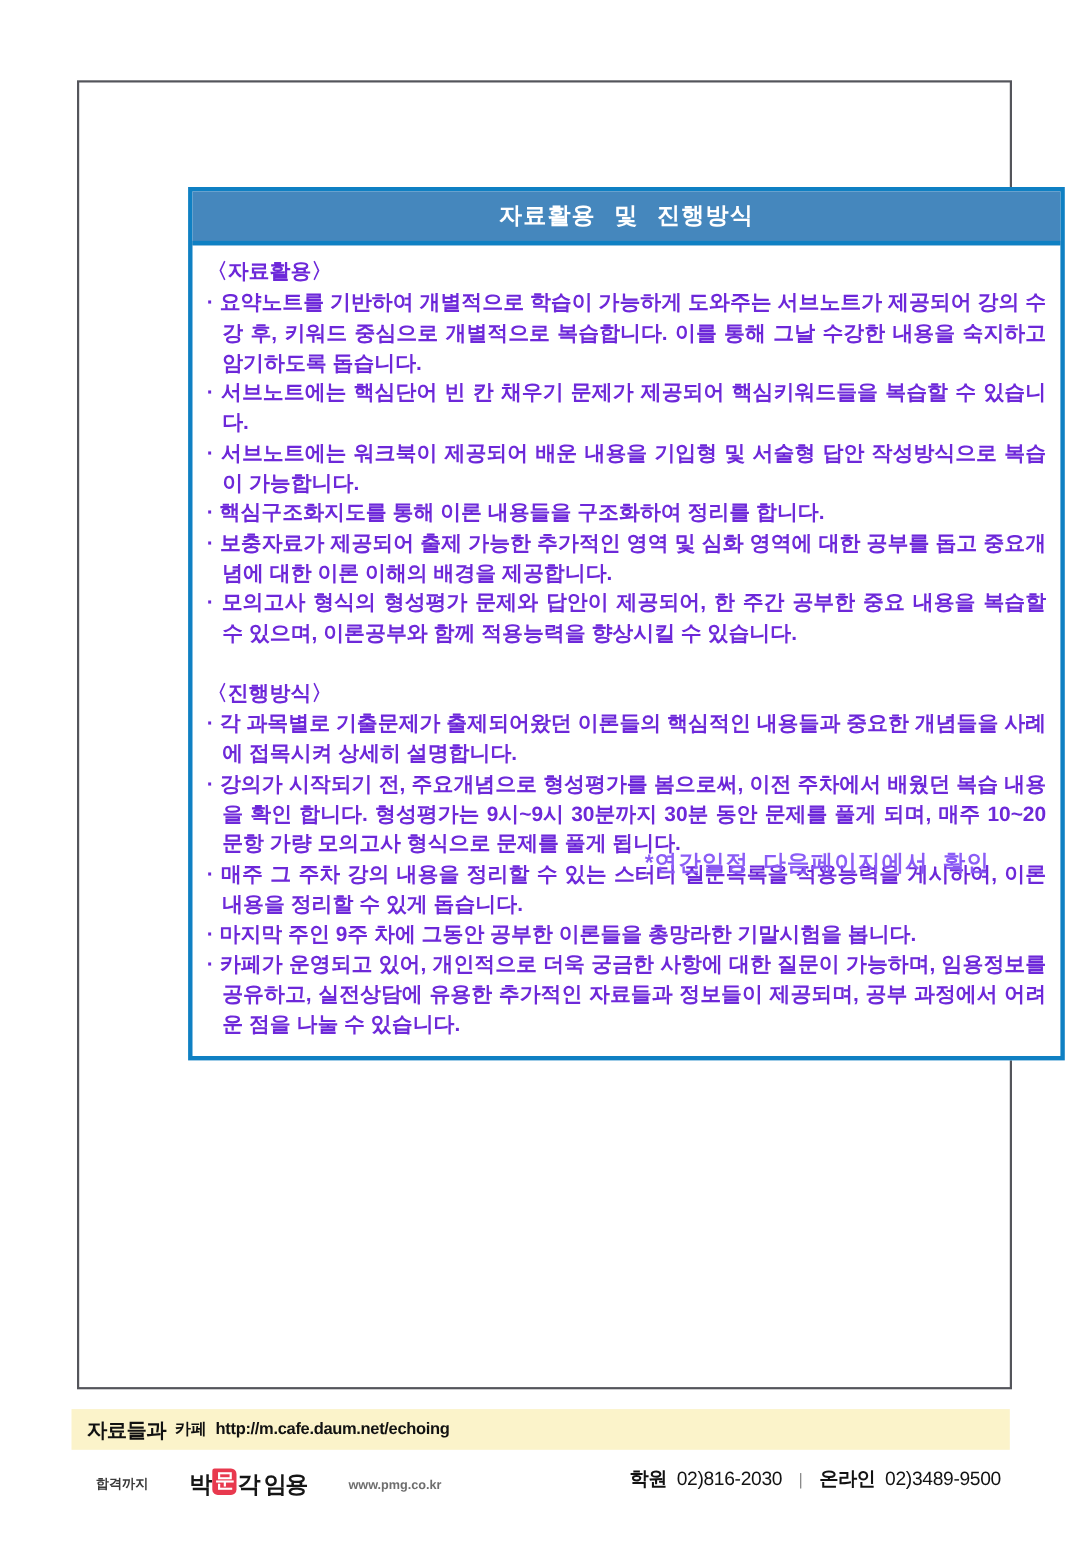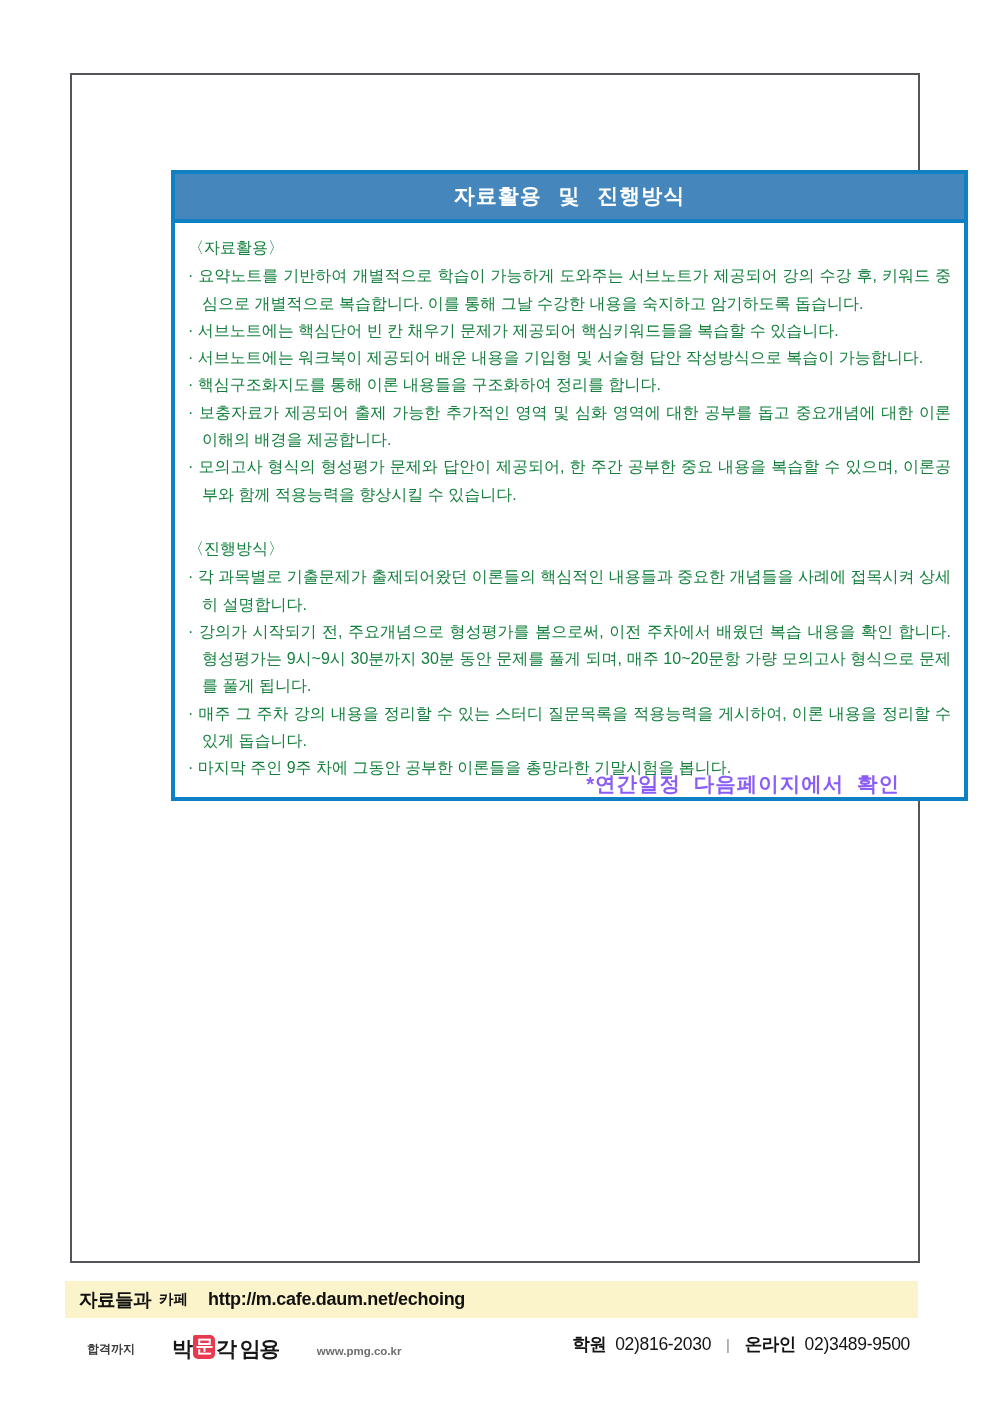--- a/index.html
+++ b/index.html
@@ -9,37 +9,37 @@
   
   .outer-box{position:absolute;left:70px;top:73px;width:850px;height:1190px;
              border:2px solid #54555b;box-sizing:border-box;background:#ffffff;padding-left:44px;}
 
   
   .info-box{position:absolute;left:99px;top:95px;width:797px;box-sizing:border-box;
             border:4px solid #0f80c3;background:#ffffff;}
   .info-header{background:#4587bd;border-bottom:4px solid #0f80c3;color:#ffffff;
                font-weight:bold;font-size:21px;text-align:center;padding:8px 0 9px;
                letter-spacing:1px;word-spacing:10px;}
-  .info-body{padding:11px 13px 15px 13px;font-size:16px;line-height:27.3px;
-             color:#15803d;text-align:justify;font-weight:normal;word-break:break-all;}
+  .info-body{padding:11px 13px 15px 13px;font-size:19px;line-height:27.3px;
+             color:#6d28d9;text-align:justify;font-weight:bold;word-break:break-all;}
   .sec-heading{margin:0 0 1px 0;}
   .sec + .sec{margin-top:27px;}
   .bullet{margin:0;padding-left:14px;text-indent:-14px;}
 
   
   .note{position:absolute;left:99px;top:770px;width:801px;text-align:right;
         color:#8b5cf6;font-weight:bold;font-size:20.5px;letter-spacing:1px;word-spacing:6px;}
 
   
   .cafe-bar{position:absolute;left:65px;top:1281px;width:853px;height:37px;
             background:#fbf3ca;display:flex;align-items:center;box-sizing:border-box;
             padding-left:14px;}
   .cafe-label{font-weight:bold;font-size:18.5px;color:#111;letter-spacing:-0.5px;}
   .cafe-sublabel{font-weight:bold;font-size:14.5px;color:#111;margin-left:8px;}
-  .cafe-url{font-weight:bold;font-size:18px;color:#111;margin-left:20px;letter-spacing:-0.3px;}
+  .cafe-url{font-weight:bold;font-size:15px;color:#111;margin-left:8px;letter-spacing:-0.3px;}
 
   
   .brand-row{position:absolute;left:65px;top:1330px;width:853px;height:42px;}
   .logo{position:absolute;left:22px;top:5px;white-space:nowrap;display:flex;align-items:center;gap:32px;}
   .logo-prefix{font-size:12px;font-weight:bold;color:#3a3a3a;margin-right:5px;}
   .logo-brand{font-size:21px;font-weight:bold;color:#161616;letter-spacing:-1.5px;display:inline-flex;align-items:center;}
   .mun-tag{display:inline-block;background:#e8394e;color:#ffffff;font-size:18px;line-height:21px;
            padding:1px 3px 2px;border-radius:2px 5px 5px 5px;margin:0 1px;position:relative;top:-2px;}
   .logo-site{font-size:11.5px;color:#6e6e6e;font-weight:bold;margin-left:6px;position:relative;top:2px;text-align:right;}
   .phones{position:absolute;right:8px;top:2px;white-space:nowrap;font-size:17.5px;color:#121212;}
@@ -66,20 +66,21 @@
             <p class="bullet">· 핵심구조화지도를 통해 이론 내용들을 구조화하여 정리를 합니다.</p>
             <p class="bullet">· 보충자료가 제공되어 출제 가능한 추가적인 영역 및 심화 영역에 대한 공부를 돕고 중요개념에 대한 이론 이해의 배경을 제공합니다.</p>
             <p class="bullet">· 모의고사 형식의 형성평가 문제와 답안이 제공되어, 한 주간 공부한 중요 내용을 복습할 수 있으며, 이론공부와 함께 적용능력을 향상시킬 수 있습니다.</p>
           </div>
           <div class="sec">
             <div class="sec-heading">〈진행방식〉</div>
             <p class="bullet">· 각 과목별로 기출문제가 출제되어왔던 이론들의 핵심적인 내용들과 중요한 개념들을 사례에 접목시켜 상세히 설명합니다.</p>
             <p class="bullet">· 강의가 시작되기 전, 주요개념으로 형성평가를 봄으로써, 이전 주차에서 배웠던 복습 내용을 확인 합니다. 형성평가는 9시~9시 30분까지 30분 동안 문제를 풀게 되며, 매주 10~20문항 가량 모의고사 형식으로 문제를 풀게 됩니다.</p>
             <p class="bullet">· 매주 그 주차 강의 내용을 정리할 수 있는 스터디 질문목록을 적용능력을 게시하여, 이론 내용을 정리할 수 있게 돕습니다.</p>
             <p class="bullet">· 마지막 주인 9주 차에 그동안 공부한 이론들을 총망라한 기말시험을 봅니다.</p>
+            <p class="bullet">· 카페가 운영되고 있어, 개인적으로 더욱 궁금한 사항에 대한 질문이 가능하며, 임용정보를 공유하고, 실전상담에 유용한 추가적인 자료들과 정보들이 제공되며, 공부 과정에서 어려운 점을 나눌 수 있습니다.</p>
           </div>
         </div>
     </div>
 
   </div>
 
   <div class="note">*연간일정 다음페이지에서 확인</div>
 
   <div class="cafe-bar">
     <span class="cafe-label">자료들과</span>

